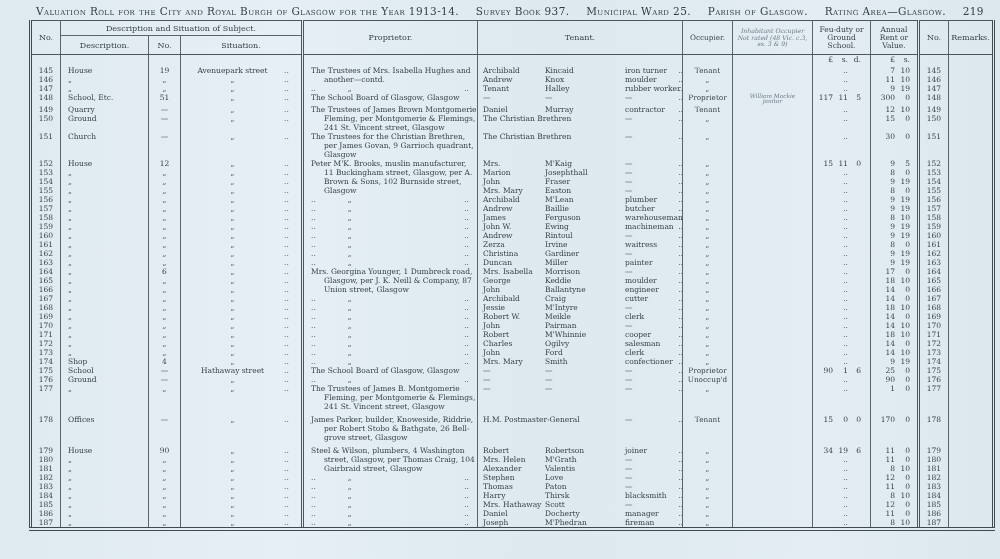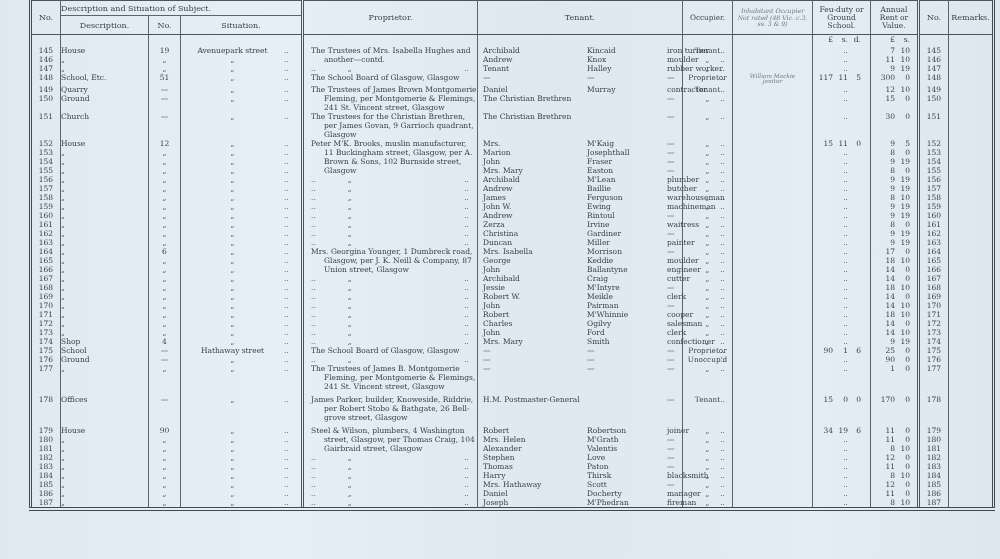--- a/index.html
+++ b/index.html
@@ -47,33 +47,33 @@
   .hru td { font-size:7.5px; line-height:10px; }
 
   
   tbody tr { height:9px; }
   tbody td { font-size:7.5px; line-height:9px; white-space:nowrap; overflow:visible; }
   tr.sp { height:4px; }
   tr.sp td { line-height:0; font-size:0; }
   tr.sp td span { display:none; }
 
   .c-no   { text-align:center; }
-  .c-desc { padding-left:0; }
+  .c-desc { padding-left:7px; }
   .c-dno  { text-align:center; }
 
   .c-sit .sit-t { display:inline-block; width:103px; text-align:center; }
   .c-sit .sit-d { display:inline-block; width:14px; text-align:left; }
 
   .c-prop { padding-left:7px; }
   .c-prop .p-m { display:inline-block; width:68px; text-align:center; }
   .c-prop .p-r { float:right; padding-right:8px; }
   tr.ind .c-prop .p-l { padding-left:13px;margin-top:26px; }
 
   .c-ten .t1 { display:inline-block; width:62px; padding-left:5px; }
-  .c-ten .t2 { display:inline-block; width:80px;margin-left:42px; }
+  .c-ten .t2 { display:inline-block; width:80px; }
   .c-ten .t3 { display:inline-block; width:46px; }
   .c-ten .t4 { display:inline-block; width:12px; text-align:right; }
 
   .c-occ { text-align:center; font-size:7.3px; }
 
   .c-inh {
     text-align:center; font-size:5.8px; line-height:5.6px;
     font-style:italic; color:#6d7a86; white-space:normal; padding:1px 14px 0;
   }
 
@@ -84,40 +84,48 @@
   .c-rent .r1 { display:inline-block; width:24px; text-align:right; }
   .c-rent .r2 { display:inline-block; width:15px; text-align:right; }
 
   .c-no2 { text-align:center; }
 </style>
 </head>
 <body>
 
 <div class="page">
 
+  <div class="titlebar">
+    <span>Valuation Roll for the City and Royal Burgh of Glasgow for the Year 1913-14.</span>
+    <span>Survey Book 937.</span>
+    <span>Municipal Ward 25.</span>
+    <span>Parish of Glasgow.</span>
+    <span>Rating Area—Glasgow.</span>
+    <span class="pgnum">219</span>
+  </div>
 
   <table class="vroll">
     <colgroup>
       <col style="width:30px">
         <col style="width:88px">
         <col style="width:32px">
         <col style="width:122px">
       <col style="width:175px">
         <col style="width:205px">
         <col style="width:50px">
         <col style="width:80px">
       <col style="width:58px">
         <col style="width:48px">
         <col style="width:30px">
         <col>
     </colgroup>
     <thead>
       <tr class="hr1">
         <th class="c-no hb" rowspan="2">No.</th>
-        <th class="c-desc grp" colspan="3" style="text-align:left;padding-left:0;">Description and Situation of Subject.</th>
+        <th class="c-desc grp" colspan="3" style="text-align:center;padding-left:0;">Description and Situation of Subject.</th>
         <th class="c-prop hb" rowspan="2" style="padding-left:0;">Proprietor.</th>
         <th class="c-ten hb" rowspan="2">Tenant.</th>
         <th class="c-occ hb" rowspan="2">Occupier.</th>
         <th class="c-inh hb" rowspan="2">Inhabitant Occupier Not rated (48 Vic. c.3, ss. 3 &amp; 9)</th>
         <th class="c-feu hb" rowspan="2">Feu-duty or Ground School.</th>
         <th class="c-rent hb" rowspan="2">Annual Rent or Value.</th>
         <th class="c-no2 hb" rowspan="2">No.</th>
         <th class="c-rem hb" rowspan="2">Remarks.</th>
       </tr>
       <tr class="hr2">

